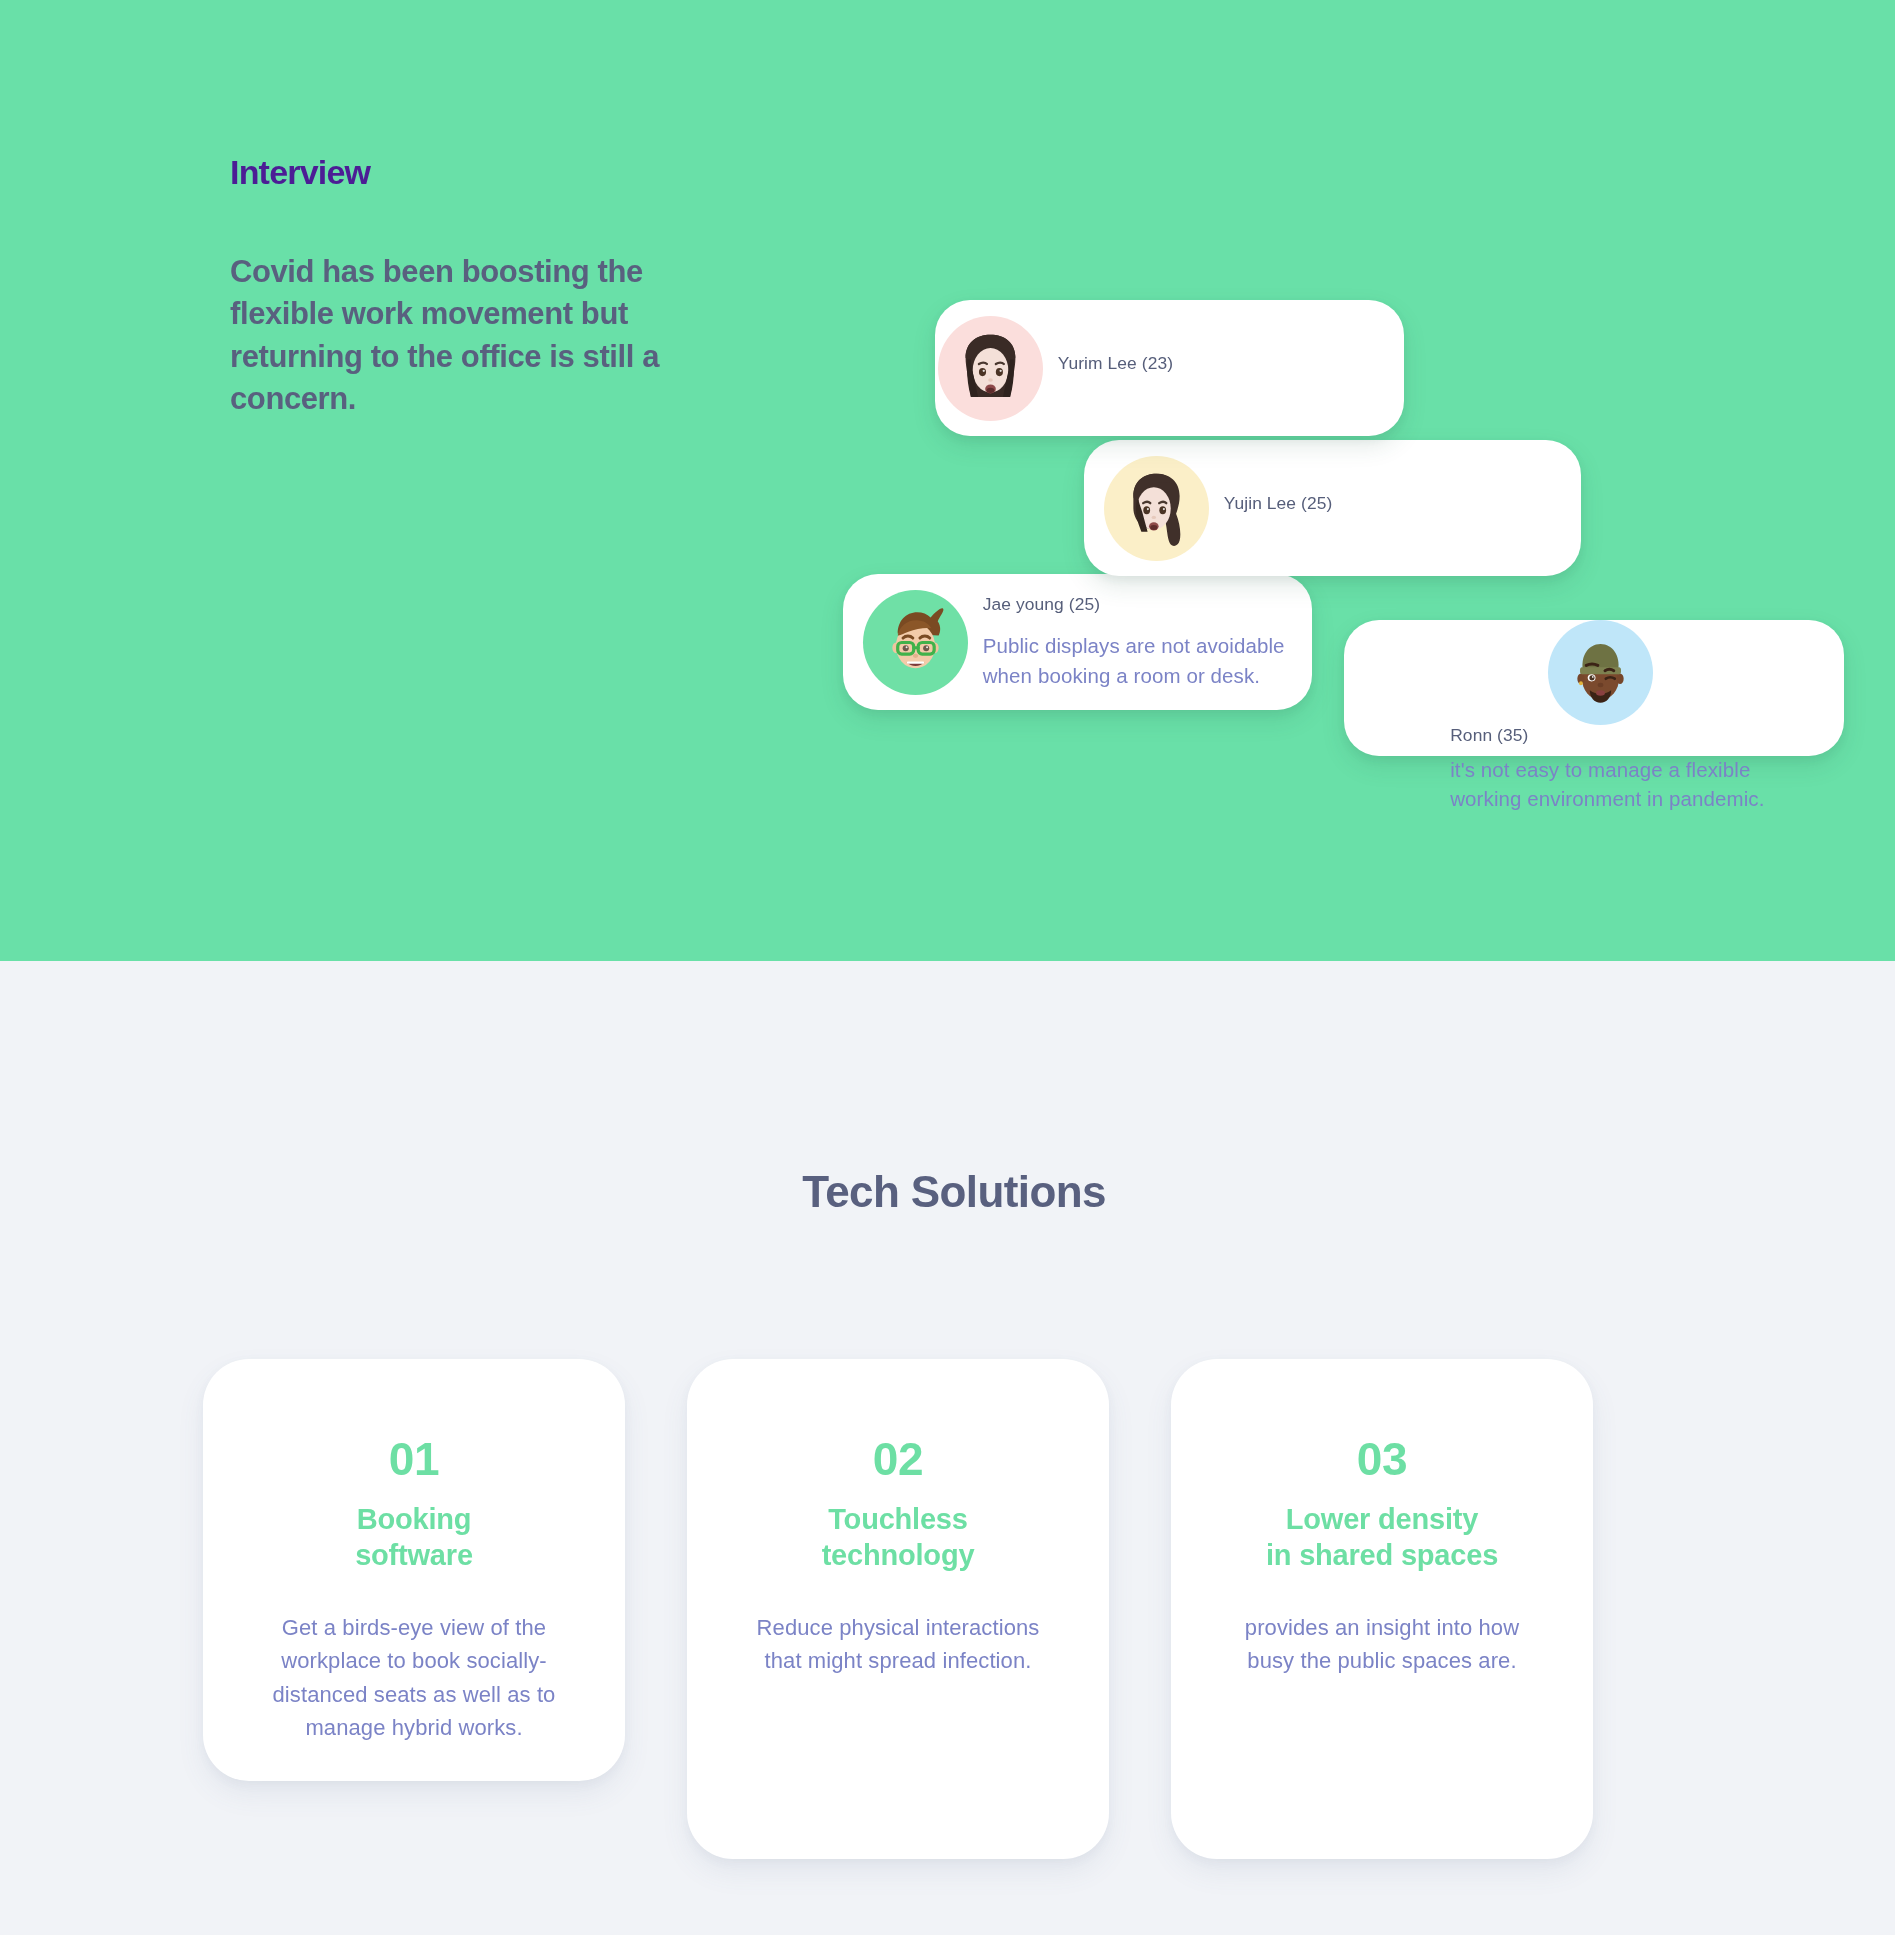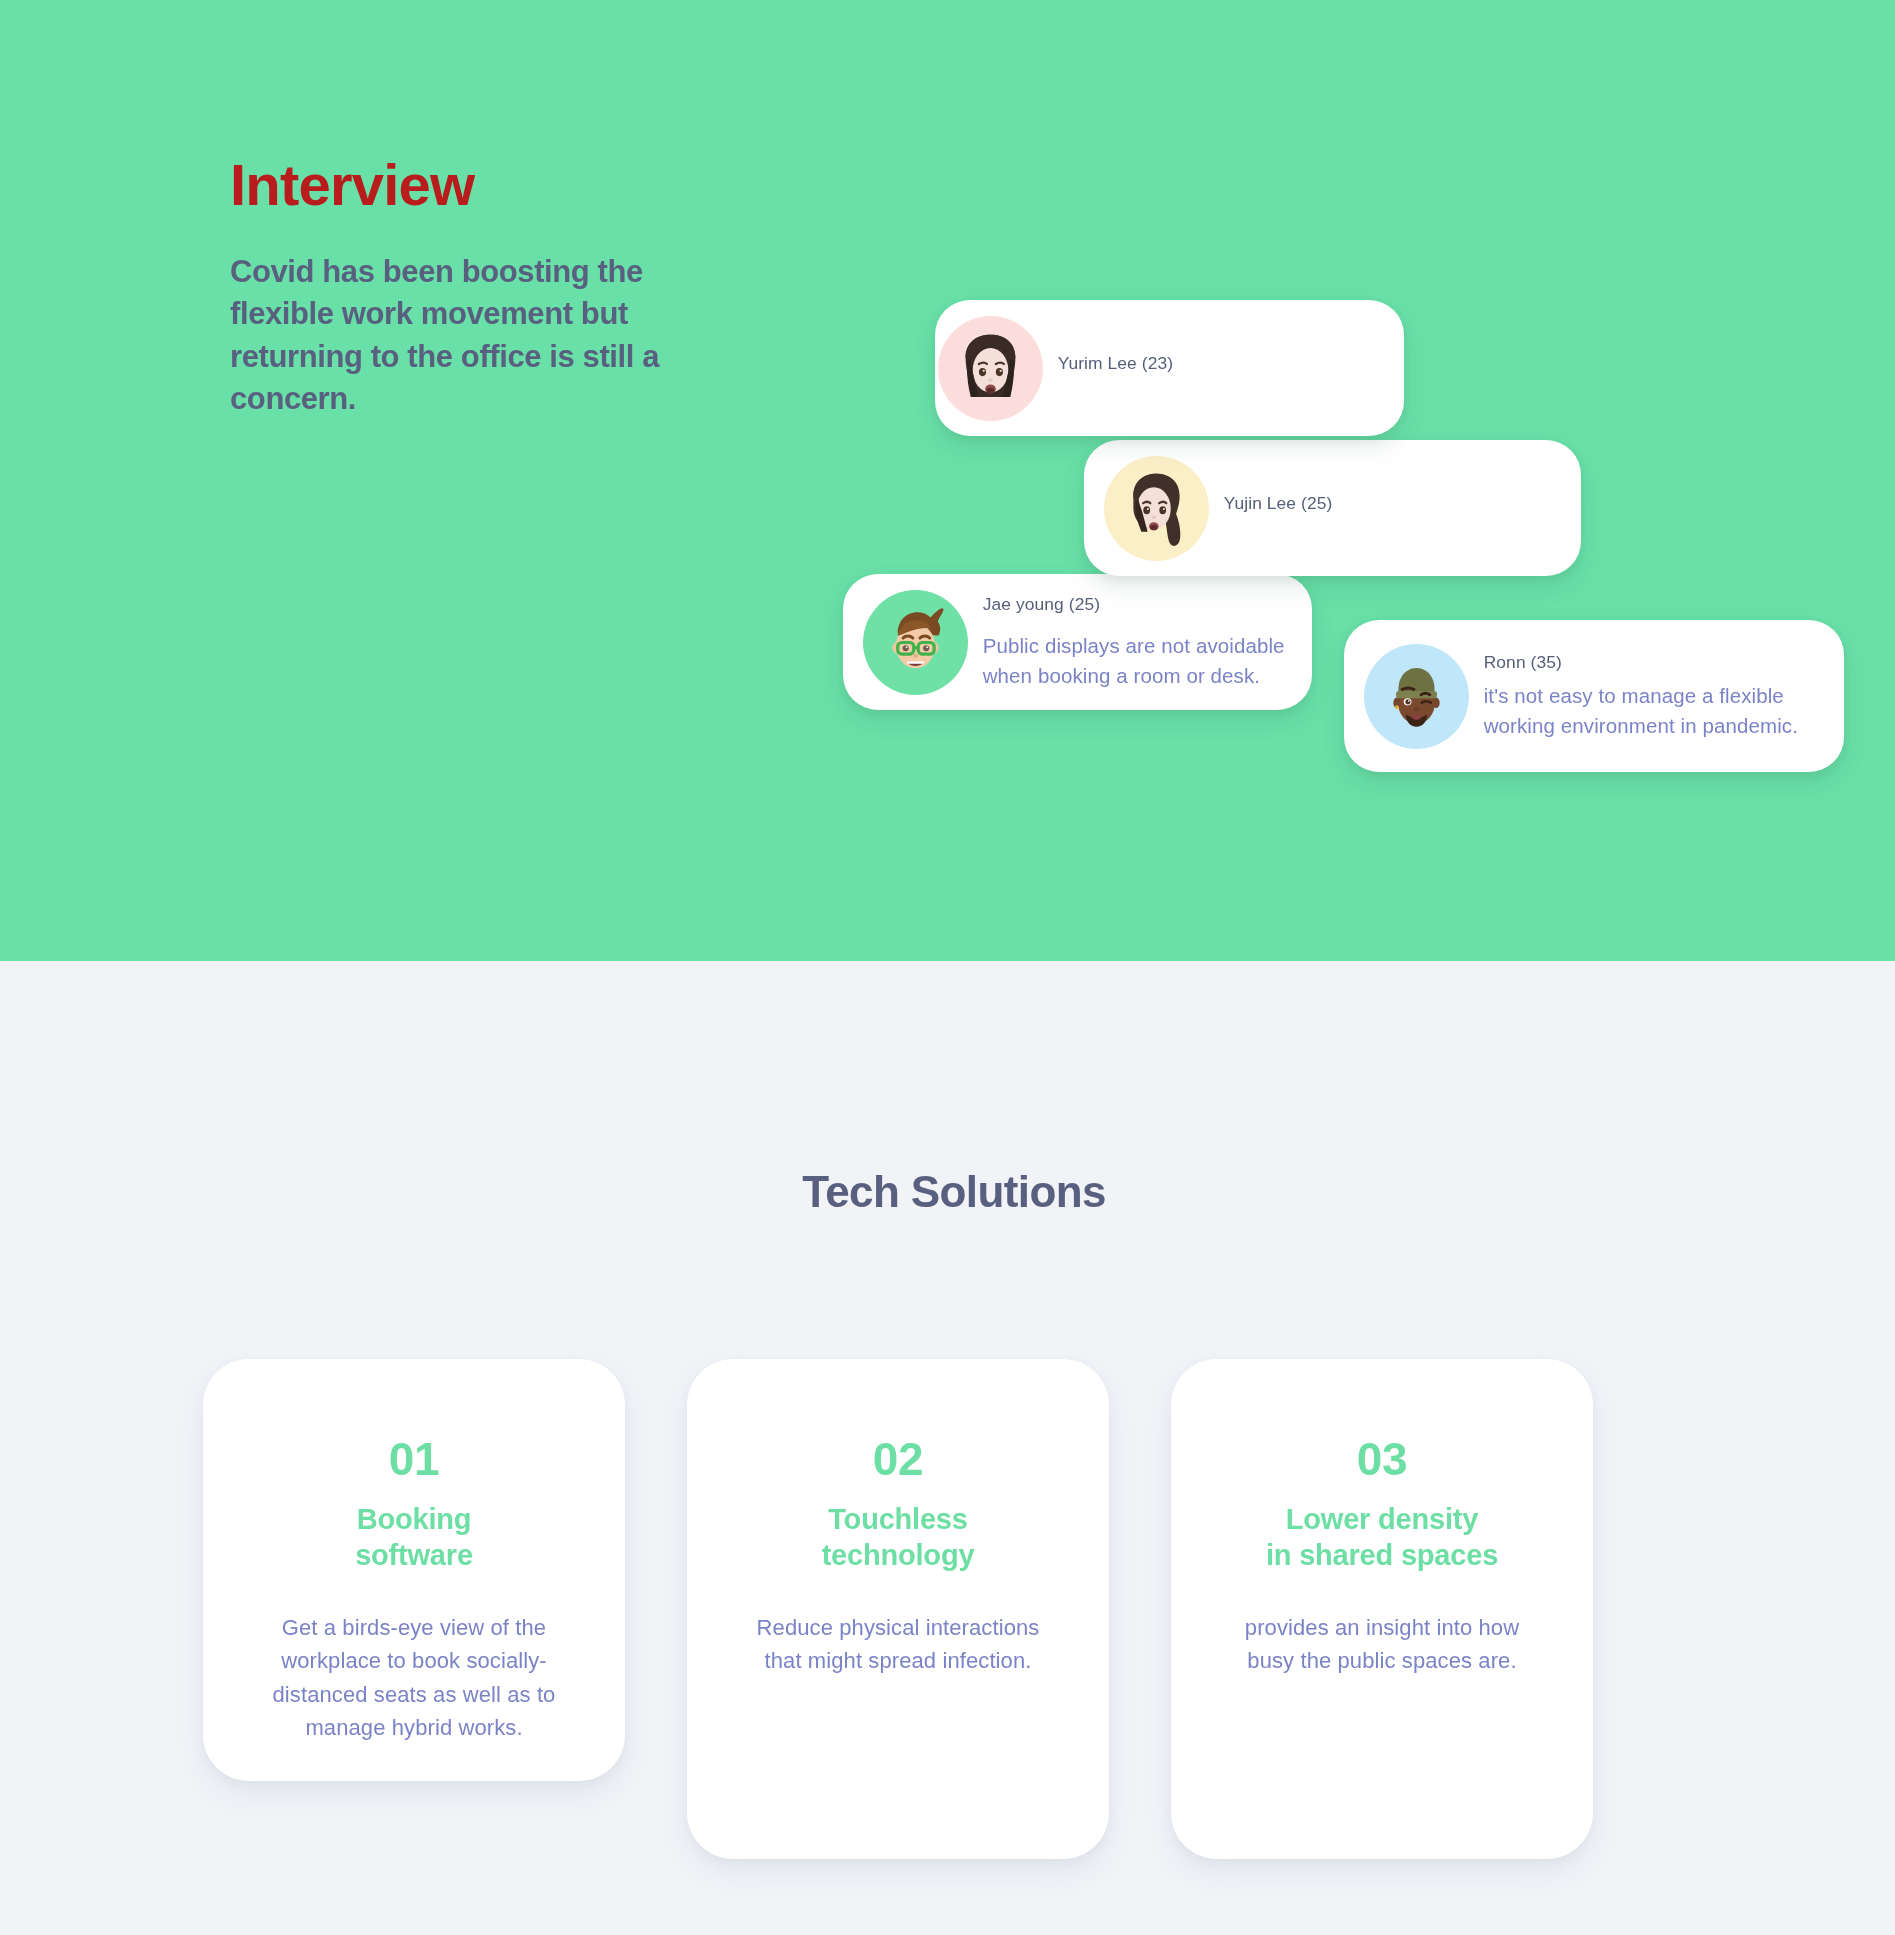--- a/index.html
+++ b/index.html
@@ -18,24 +18,24 @@
     width: 1896px;
     height: 961px;
     background: #69E0A8;
     overflow: hidden;
   }
 
   #interview-heading {
     position: absolute;
     left: 230px;
     top: 155px;
-    font-size: 58px;
+    font-size: 34px;
     font-weight: 800;
     letter-spacing: -0.8px;
-    color: #b91c1c;
+    color: #4c1d95;
     line-height: 1.05;
   }
 
   #interview-subtitle {
     position: absolute;
     left: 230px;
     top: 251px;
     width: 484px;
     font-size: 31px;
     font-weight: 800;
@@ -108,23 +108,24 @@
     width: 469px; height: 136px;
     padding: 0 0 0 20px;
     z-index: 2;
   }
   #quote-card-2 .avatar-wrap { width: 105px; height: 105px; background: #6FE0A6; }
   #quote-card-2 .quote-body { margin-left: 14.7px; gap: 8px; }
 
   
   #quote-card-3 {
     left: 1344px; top: 620px;
-    width: 500px; height: 152px;
+    width: 500px; height: 136px;
     padding: 0 8px 0 20px;
     z-index: 1;
+    flex-direction: column;
   }
   #quote-card-3 .avatar-wrap { width: 105px; height: 105px; background: #BFE6F9; }
   #quote-card-3 .quote-body { margin-left: 14.7px; }
 
   
   #solutions-section {
     position: relative;
     width: 1896px;
     height: 1111px;
     background: #F1F3F7;

